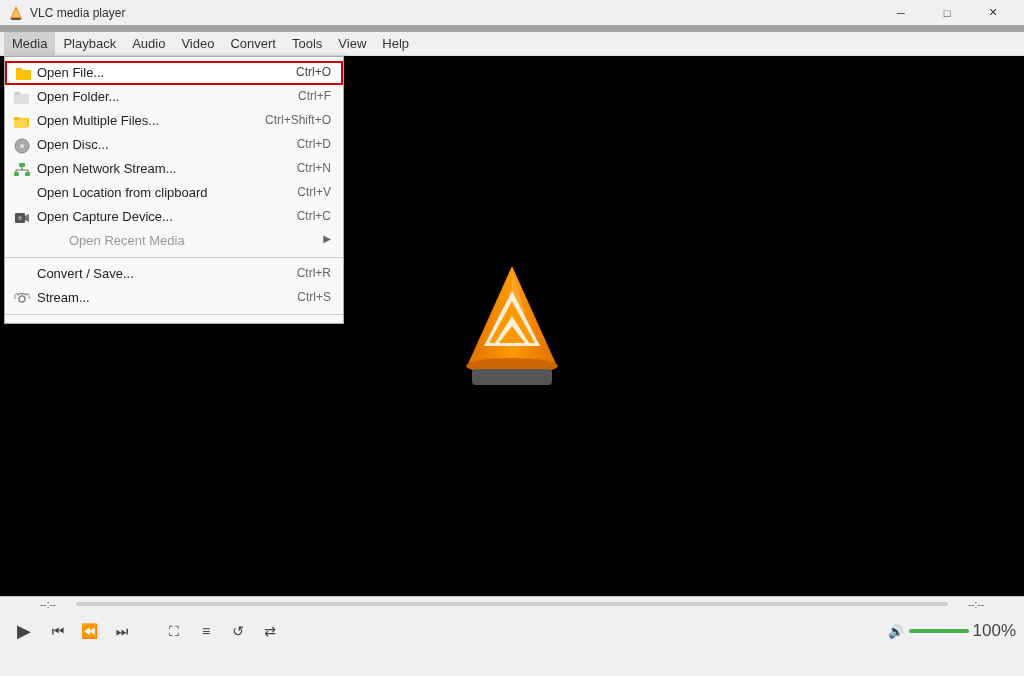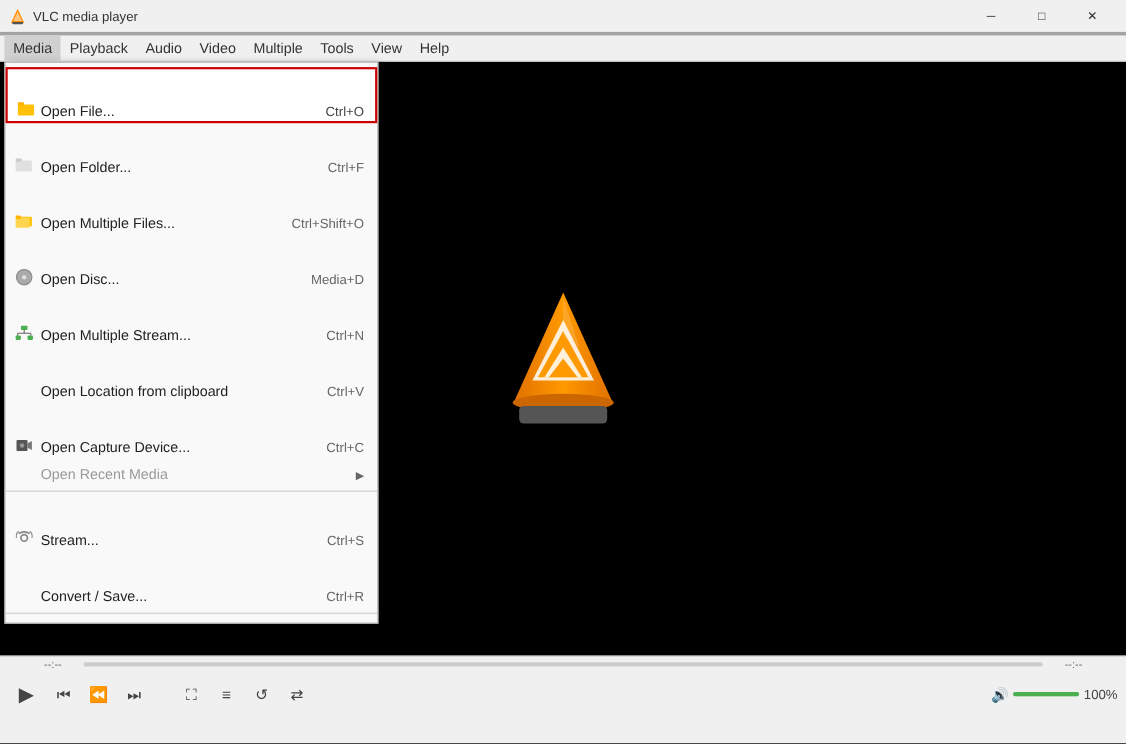--- a/index.html
+++ b/index.html
@@ -13,21 +13,21 @@
       position: relative;
     }
 
     
     .title-bar {
       background: #f0f0f0;
       height: 32px;
       display: flex;
       align-items: center;
       padding: 0 8px;
-      border-bottom: 3px solid #a3a3a3;
+      border-bottom: 7px solid #a3a3a3;
       position: relative;
       z-index: 100;
     }
     .title-bar-icon {
       width: 16px;
       height: 16px;
       margin-right: 6px;
     }
     .title-bar-text {
       font-size: 12px;
@@ -80,44 +80,44 @@
       left: 4px;
       background: #f9f9f9;
       border: 1px solid #aaa;
       box-shadow: 2px 2px 8px rgba(0,0,0,0.3);
       min-width: 340px;
       z-index: 200;
       padding: 4px 0;
     }
     .dropdown-item {
       display: flex;
-      align-items: flex-end;
+      align-items: flex-start;
       padding: 4px 12px 4px 32px;
       cursor: pointer;
       color: #222;
       font-size: 13px;
       position: relative;
       min-height: 24px;
       gap: 44px;
     }
     .dropdown-item.highlighted {
       background: #fff;
       border: 2px solid #c00;
       padding: 2px 10px 2px 30px;
     }
     .dropdown-item.disabled {
       color: #999;
       cursor: default;
+      margin-left: 32px;
     }
     .dropdown-shortcut {
       margin-left: auto;
       color: #666;
       font-size: 12px;
       padding-left: 20px;
-      margin-top: 29px;
     }
     .dropdown-item.highlighted .dropdown-shortcut {
       color: #444;
     }
     .dropdown-separator {
       height: 1px;
       background: #ccc;
       margin: 4px 0;
     }
     .dropdown-icon {
@@ -216,21 +216,21 @@
     .volume-fill {
       position: absolute;
       left: 0;
       top: 0;
       height: 100%;
       background: #4CAF50;
       border-radius: 2px;
       width: 100%;
     }
     .volume-label {
-      font-size: 12px;
+      font-size: 17px;
       color: #444;
     }
   </style>
 </head>
 <body>
 
 <div class="title-bar">
   <div class="title-bar-icon">
     
     <svg width="16" height="16" viewBox="0 0 16 16">
@@ -254,21 +254,21 @@
   <div class="menu-item">
     <span>Playback</span>
   </div>
   <div class="menu-item">
     <span>Audio</span>
   </div>
   <div class="menu-item">
     <span>Video</span>
   </div>
   <div class="menu-item">
-    <span>Multiple</span>
+    <span>Convert</span>
   </div>
   <div class="menu-item">
     <span>Tools</span>
   </div>
   <div class="menu-item">
     <span>View</span>
   </div>
   <div class="menu-item">
     <span>Help</span>
   </div>
@@ -311,36 +311,36 @@
   </div>
 
   <div class="dropdown-item">
     <span class="dropdown-icon">
       <svg width="16" height="16" viewBox="0 0 16 16">
         <circle cx="8" cy="8" r="7" fill="#aaa" stroke="#888" stroke-width="1"></circle>
         <circle cx="8" cy="8" r="2" fill="#ddd"></circle>
       </svg>
     </span>
     <span>Open Disc...</span>
-    <span class="dropdown-shortcut">Media+D</span>
+    <span class="dropdown-shortcut">Ctrl+D</span>
   </div>
 
   <div class="dropdown-item">
     <span class="dropdown-icon">
       <svg width="16" height="14" viewBox="0 0 16 14">
         <rect x="5" y="0" width="6" height="4" rx="1" fill="#4CAF50"></rect>
         <rect x="0" y="9" width="5" height="4" rx="1" fill="#4CAF50"></rect>
         <rect x="11" y="9" width="5" height="4" rx="1" fill="#4CAF50"></rect>
         <line x1="8" y1="4" x2="8" y2="7" stroke="#666" stroke-width="1"></line>
         <line x1="2" y1="7" x2="14" y2="7" stroke="#666" stroke-width="1"></line>
         <line x1="2" y1="7" x2="2" y2="9" stroke="#666" stroke-width="1"></line>
         <line x1="14" y1="7" x2="14" y2="9" stroke="#666" stroke-width="1"></line>
       </svg>
     </span>
-    <span>Open Multiple Stream...</span>
+    <span>Open Network Stream...</span>
     <span class="dropdown-shortcut">Ctrl+N</span>
   </div>
 
   <div class="dropdown-item">
     <span>Open Location from clipboard</span>
     <span class="dropdown-shortcut">Ctrl+V</span>
   </div>
 
   <div class="dropdown-item">
     <span class="dropdown-icon">
@@ -354,37 +354,37 @@
     <span class="dropdown-shortcut">Ctrl+C</span>
   </div>
 
   <div class="dropdown-item disabled">
     <span>Open Recent Media</span>
     <span class="submenu-arrow">▶</span>
   </div>
 
   <div class="dropdown-separator"></div>
 
+
+  <div class="dropdown-item">
+    <span>Convert / Save...</span>
+    <span class="dropdown-shortcut">Ctrl+R</span>
+  </div>
 
   <div class="dropdown-item">
     <span class="dropdown-icon">
       <svg width="16" height="14" viewBox="0 0 16 14">
         <circle cx="8" cy="7" r="3" fill="none" stroke="#888" stroke-width="1.5"></circle>
         <path d="M3,3 Q8,0 13,3" fill="none" stroke="#888" stroke-width="1.5"></path>
         <path d="M1,7 Q0,3 3,1" fill="none" stroke="#888" stroke-width="1"></path>
         <path d="M15,7 Q16,3 13,1" fill="none" stroke="#888" stroke-width="1"></path>
       </svg>
     </span>
     <span>Stream...</span>
     <span class="dropdown-shortcut">Ctrl+S</span>
-  </div>
-
-  <div class="dropdown-item">
-    <span>Convert / Save...</span>
-    <span class="dropdown-shortcut">Ctrl+R</span>
   </div>
 
   <div class="dropdown-separator"></div>
 
 
 
 </div>
 
 <div class="video-area">
 

